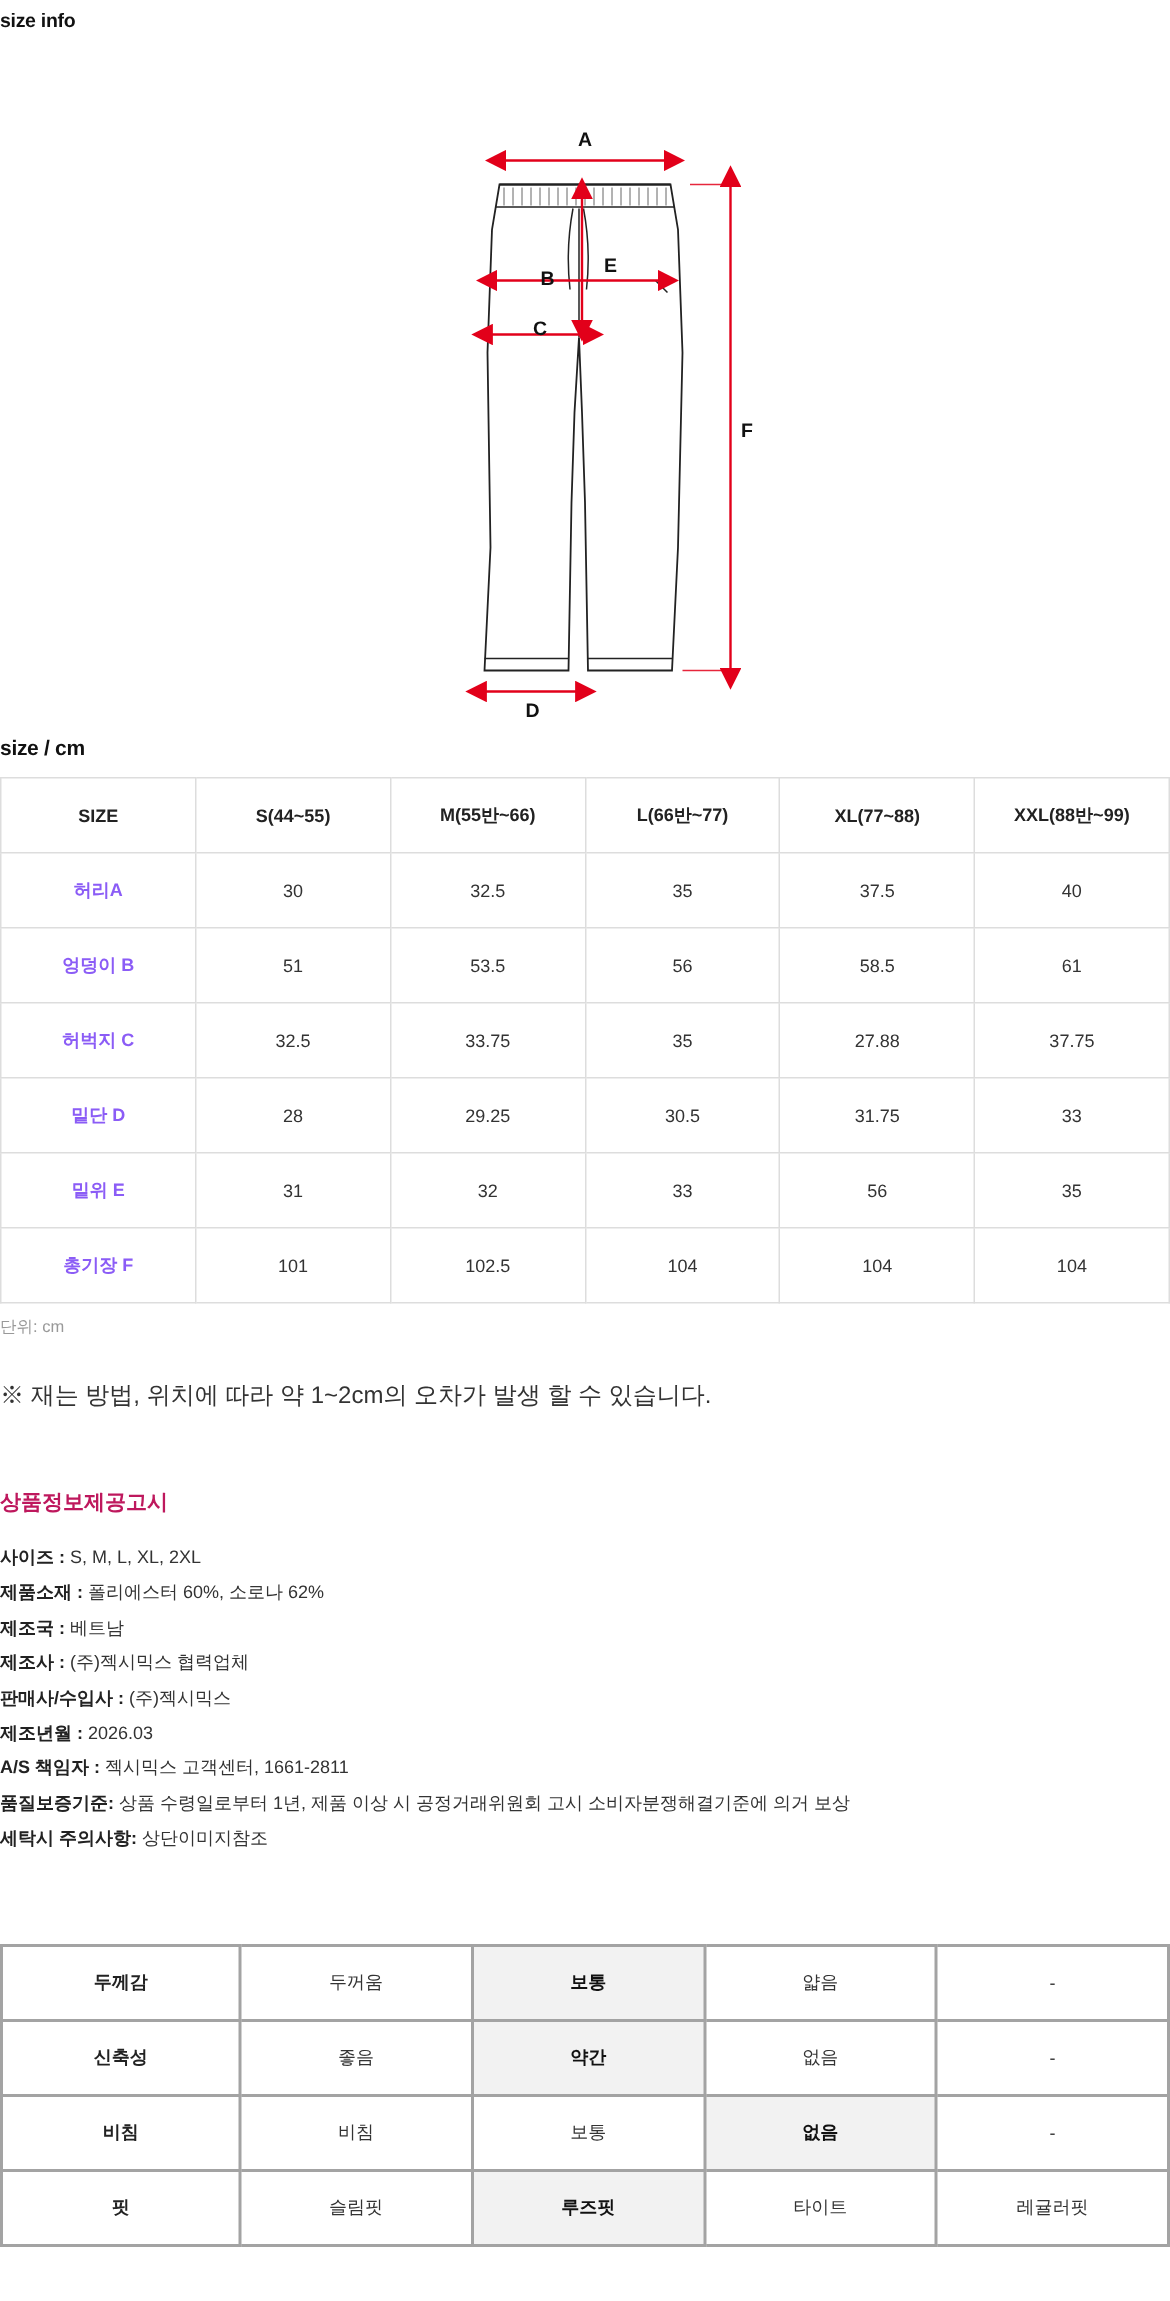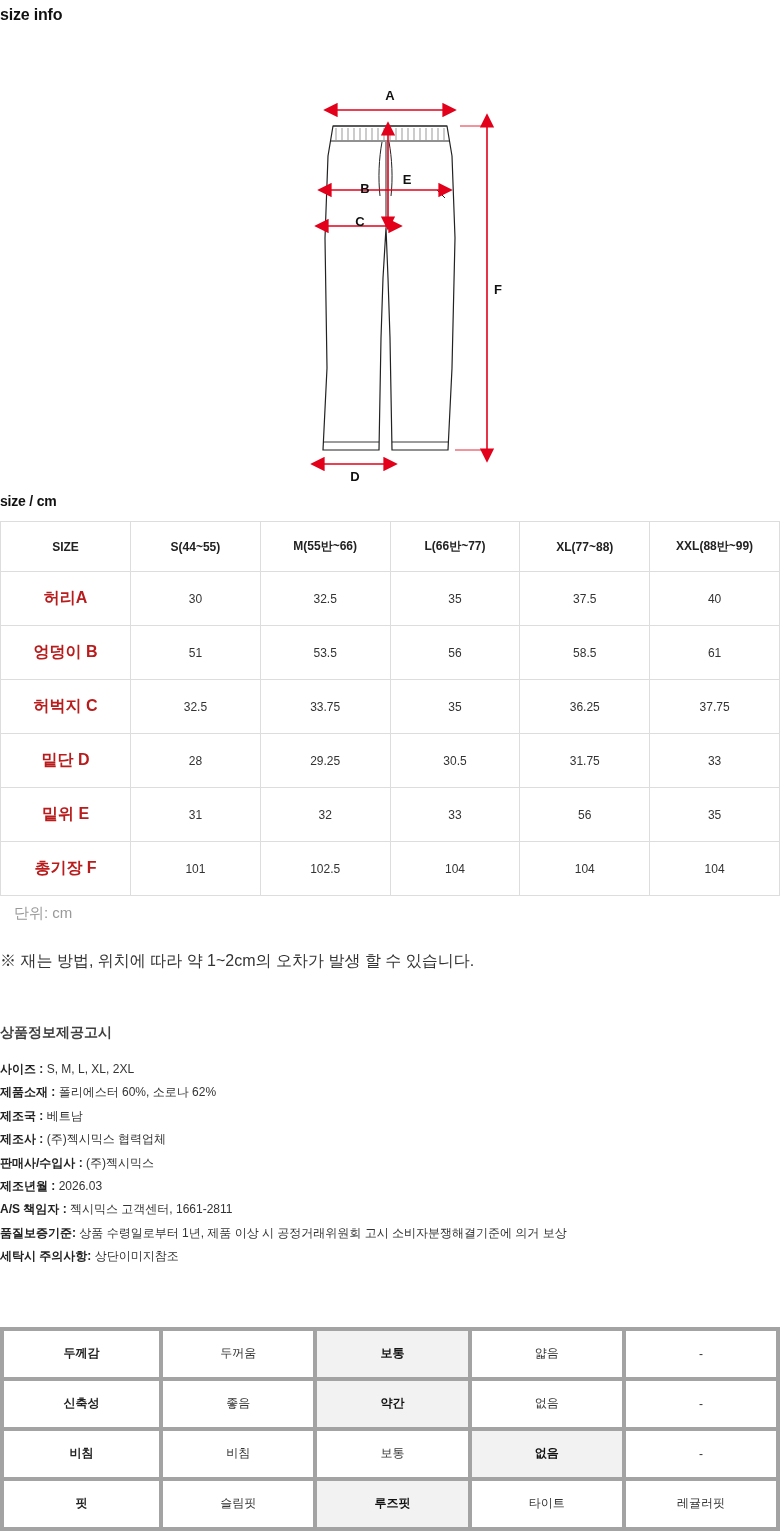--- a/index.html
+++ b/index.html
@@ -14,21 +14,21 @@
     color: #222;
     -webkit-font-smoothing: antialiased;
   }
   .page {
     width: 780px;
     position: relative;
   }
 
   
   .section-title {
-    font-size: 16px;
+    font-size: 13px;
     font-weight: bold;
     color: #111;
     margin: 6px 0 0 0;
     padding: 0;
     letter-spacing: -0.2px;
   }
   .size-cm-title {
     font-size: 14px;
     font-weight: bold;
     color: #111;
@@ -62,45 +62,45 @@
     font-weight: normal;
     padding: 16px 2px;
   }
   table.size-table th.hdr {
     font-weight: bold;
     color: #222;
     font-size: 12px;
   }
   table.size-table td.rowhdr {
     font-weight: bold;
-    color: #b91c1c;
-    font-size: 16px;
+    color: #8b5cf6;
+    font-size: 12px;
     margin-left: 25px;
   }
   table.size-table col.first { width: 130px; }
 
   .unit-note {
-    font-size: 15px;
+    font-size: 11px;
     color: #999;
-    margin: 8px 0 0 14px;
+    margin: 8px 0 0 0;
   }
   .tolerance-note {
     font-size: 16px;
     color: #333;
     margin: 28px 0 0 0;
   }
 
   
   .info-block {
     margin-top: 52px;
   }
   .info-title {
     font-size: 14px;
     font-weight: bold;
-    color: #404040;
+    color: #be185d;
     margin: 0 0 16px 0;
   }
   .info-line {
     font-size: 12px;
     color: #333;
     line-height: 1.95;
     white-space: nowrap;
   }
   .info-line .lbl {
     font-weight: bold;
@@ -108,21 +108,21 @@
   }
 
   
   table.attr-table {
     border-collapse: collapse;
     width: 780px;
     table-layout: fixed;
     margin-top: 58px;
   }
   table.attr-table td {
-    border: 4px solid #a3a3a3;
+    border: 2px solid #a3a3a3;
     height: 50px;
     text-align: center;
     vertical-align: middle;
     font-size: 12px;
     color: #333;
   }
   table.attr-table td.attr-name {
     font-weight: bold;
     color: #222;
     width: 159px;
@@ -273,21 +273,21 @@
         <td>53.5</td>
         <td>56</td>
         <td>58.5</td>
         <td>61</td>
       </tr>
       <tr>
         <td class="rowhdr">허벅지 C</td>
         <td>32.5</td>
         <td>33.75</td>
         <td>35</td>
-        <td>36.25</td>
+        <td>27.88</td>
         <td>37.75</td>
       </tr>
       <tr>
         <td class="rowhdr">밑단 D</td>
         <td>28</td>
         <td>29.25</td>
         <td>30.5</td>
         <td>31.75</td>
         <td>33</td>
       </tr>

